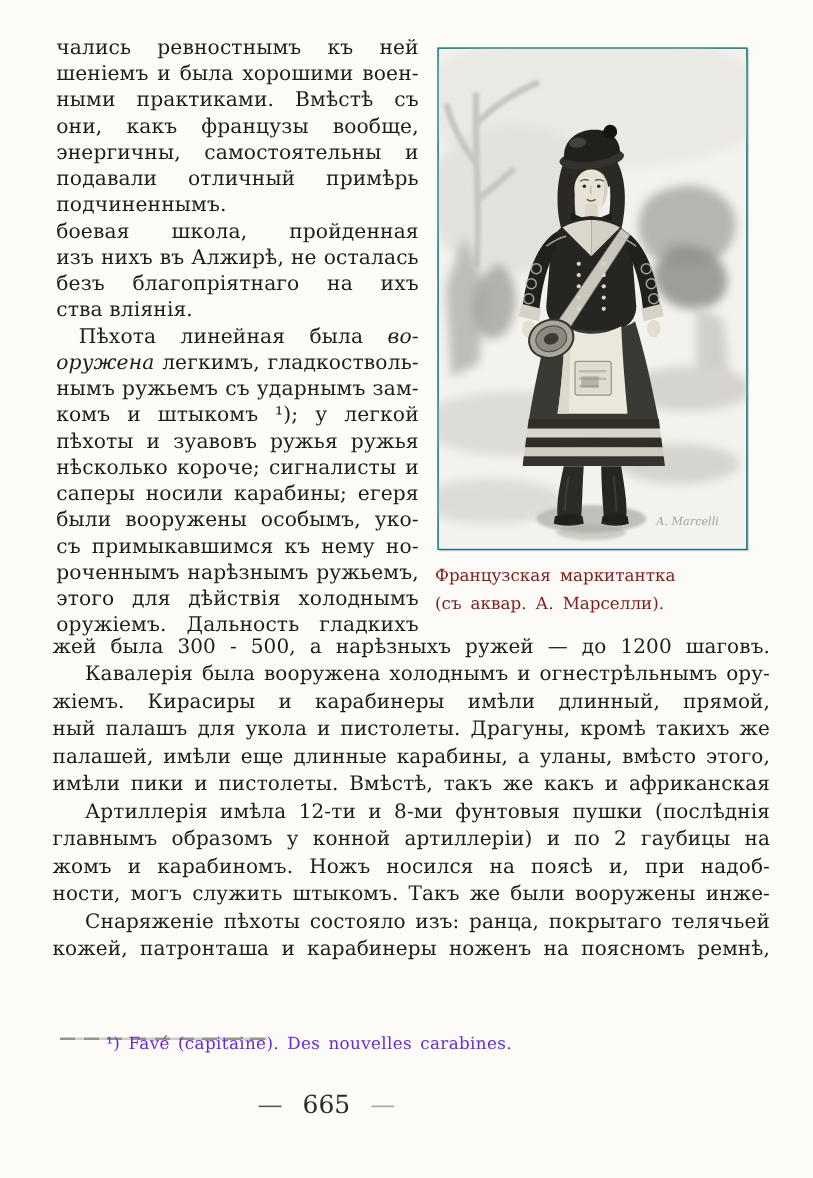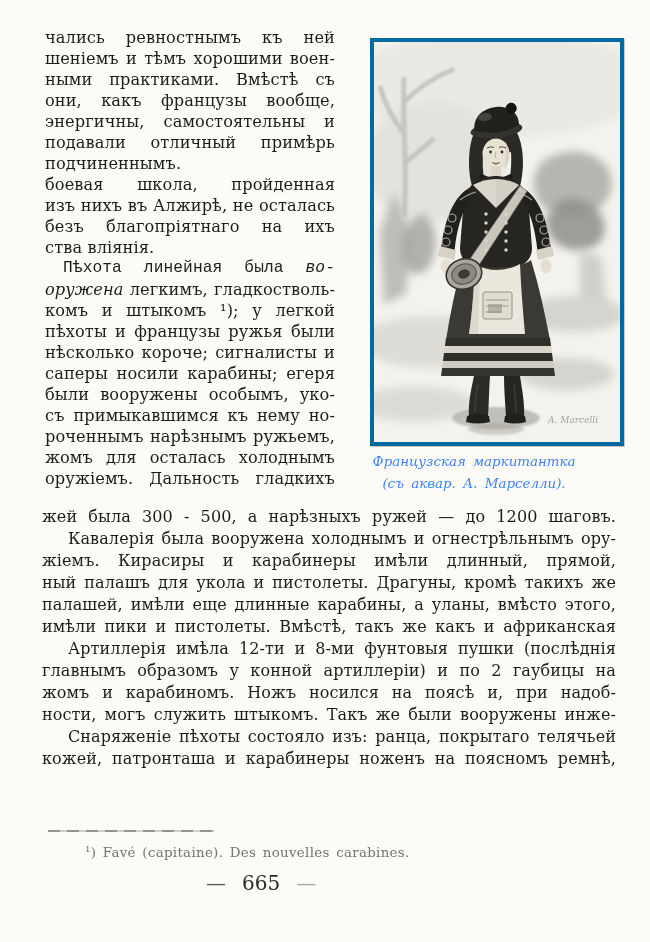--- a/index.html
+++ b/index.html
@@ -14,88 +14,88 @@
   
   .tline {
     text-align:justify; text-align-last:justify;
     white-space:normal; overflow:hidden;
   }
   .tline.end { text-align-last:left; }
   .tline i { font-style:italic; }
 
   .colL { position:absolute; left:45px; top:27px; width:290px; }
   .colL .tline { font-size:16.2px; line-height:21px; height:21px; letter-spacing:.1px; }
-  .colL .ind { text-indent:18px;font-family:Liberation Mono, monospace; }
+  .colL .ind { text-indent:18px; }
 
   .bodyB { position:absolute; left:42px; top:506px; width:574px; }
   .bodyB .tline { font-size:16px; line-height:22px; height:22px; letter-spacing:.1px; }
   .bodyB .ind { text-indent:26px; }
 
   
   .frame {
     position:absolute; left:350px; top:38px; width:246px; height:400px;
-    border:4px solid #0369a1;
+    border:1px solid #0369a1;
     box-shadow: inset 0 0 0 1px #eceae5, 1px 1px 0 0 #c7c6c1;
     background:#84cc16;
-    margin-left:20px;
   }
   .frame svg { display:block; width:246px; height:400px; }
 
   .caption {
     position:absolute; left:348px; top:451px; width:252px;
-    text-align:center; font-style:italic;
-    font-size:13.4px; line-height:21.5px; color:#3b82f6;
+    text-align:left; 
+    font-size:13.4px; line-height:21.5px; color:#7f1d1d;
     word-spacing:3px;
   }
 
   
   .fn-rule {
     position:absolute; left:48px; top:830px; width:166px; height:2px;
     background:repeating-linear-gradient(90deg,#838279 0 12px,#c6c5bf 12px 19px);
     opacity:.85;
   }
   .footnote {
-    position:absolute; left:85px; top:845px; width:480px;
-    font-size:13.4px; color:#737373; letter-spacing:.3px; word-spacing:2px;
+    position:absolute; left:85px; top:828px; width:480px;
+    font-size:13.4px; color:#6d28d9; letter-spacing:.3px; word-spacing:2px;
   }
   .pagenum {
     position:absolute; left:190px; top:871px; width:220px;
     text-align:left; font-size:20px; color:#2a2a27;
   }
   .pagenum .dash { margin:0 16px; color:#5a5954; }
   .pagenum .dash.faded { color:#a9a8a2; letter-spacing:1px; }
 </style>
 </head>
 <body>
 
 <div class="page">
 
   <div class="colL">
 
   <div class="tline"><span>чались ревностнымъ къ ней отно-</span><i></i><span></span></div>
-      <div class="tline"><span>шеніемъ и тѣмъ хорошими воен-</span><i></i><span></span></div>
+      <div class="tline"><span>шеніемъ и была хорошими воен-</span><i></i><span></span></div>
       <div class="tline"><span>ными практиками. Вмѣстѣ съ тѣмъ</span><i></i><span></span></div>
       <div class="tline"><span>они, какъ французы вообще, были</span><i></i><span></span></div>
       <div class="tline"><span>энергичны, самостоятельны и всегда</span><i></i><span></span></div>
       <div class="tline"><span>подавали отличный примѣрь своимъ</span><i></i><span></span></div>
       <div class="tline"><span>подчиненнымъ.  Продолжительная</span><i></i><span></span></div>
       <div class="tline"><span>боевая школа, пройденная многими</span><i></i><span></span></div>
       <div class="tline"><span>изъ нихъ въ Алжирѣ, не осталась</span><i></i><span></span></div>
       <div class="tline"><span>безъ благопріятнаго на ихъ каче-</span><i></i><span></span></div>
       <div class="tline end"><span>ства вліянія.</span><i></i><span></span></div>
       <div class="tline ind"><span>Пѣхота линейная была </span><i>во-</i><span></span></div>
       <div class="tline"><span></span><i>оружена</i><span> легкимъ, гладкостволь-</span></div>
+      <div class="tline"><span>нымъ ружьемъ съ ударнымъ зам-</span><i></i><span></span></div>
       <div class="tline"><span>комъ и штыкомъ ¹); у легкой</span><i></i><span></span></div>
-      <div class="tline"><span>пѣхоты и французы ружья были</span><i></i><span></span></div>
+      <div class="tline"><span>пѣхоты и зуавовъ ружья ружья</span><i></i><span></span></div>
       <div class="tline"><span>нѣсколько короче; сигналисты и</span><i></i><span></span></div>
       <div class="tline"><span>саперы носили карабины; егеря</span><i></i><span></span></div>
       <div class="tline"><span>были вооружены особымъ, уко-</span><i></i><span></span></div>
       <div class="tline"><span>съ примыкавшимся къ нему но-</span><i></i><span></span></div>
       <div class="tline"><span>роченнымъ нарѣзнымъ ружьемъ,</span><i></i><span></span></div>
-      <div class="tline"><span>жомъ для осталась холоднымъ</span><i></i><span></span></div>
+      <div class="tline"><span>этого для дѣйствія холоднымъ</span><i></i><span></span></div>
       <div class="tline"><span>оружіемъ. Дальность гладкихъ ру-</span><i></i><span></span></div>
     </div>
 
   <div class="frame">
     <svg viewBox="0 0 246 400" xmlns="http://www.w3.org/2000/svg">
       <defs>
         <filter id="wash" x="-30%" y="-30%" width="160%" height="160%">
             <feGaussianBlur stdDeviation="4"></feGaussianBlur>
           </filter>
         <filter id="soft" x="-30%" y="-30%" width="160%" height="160%">

